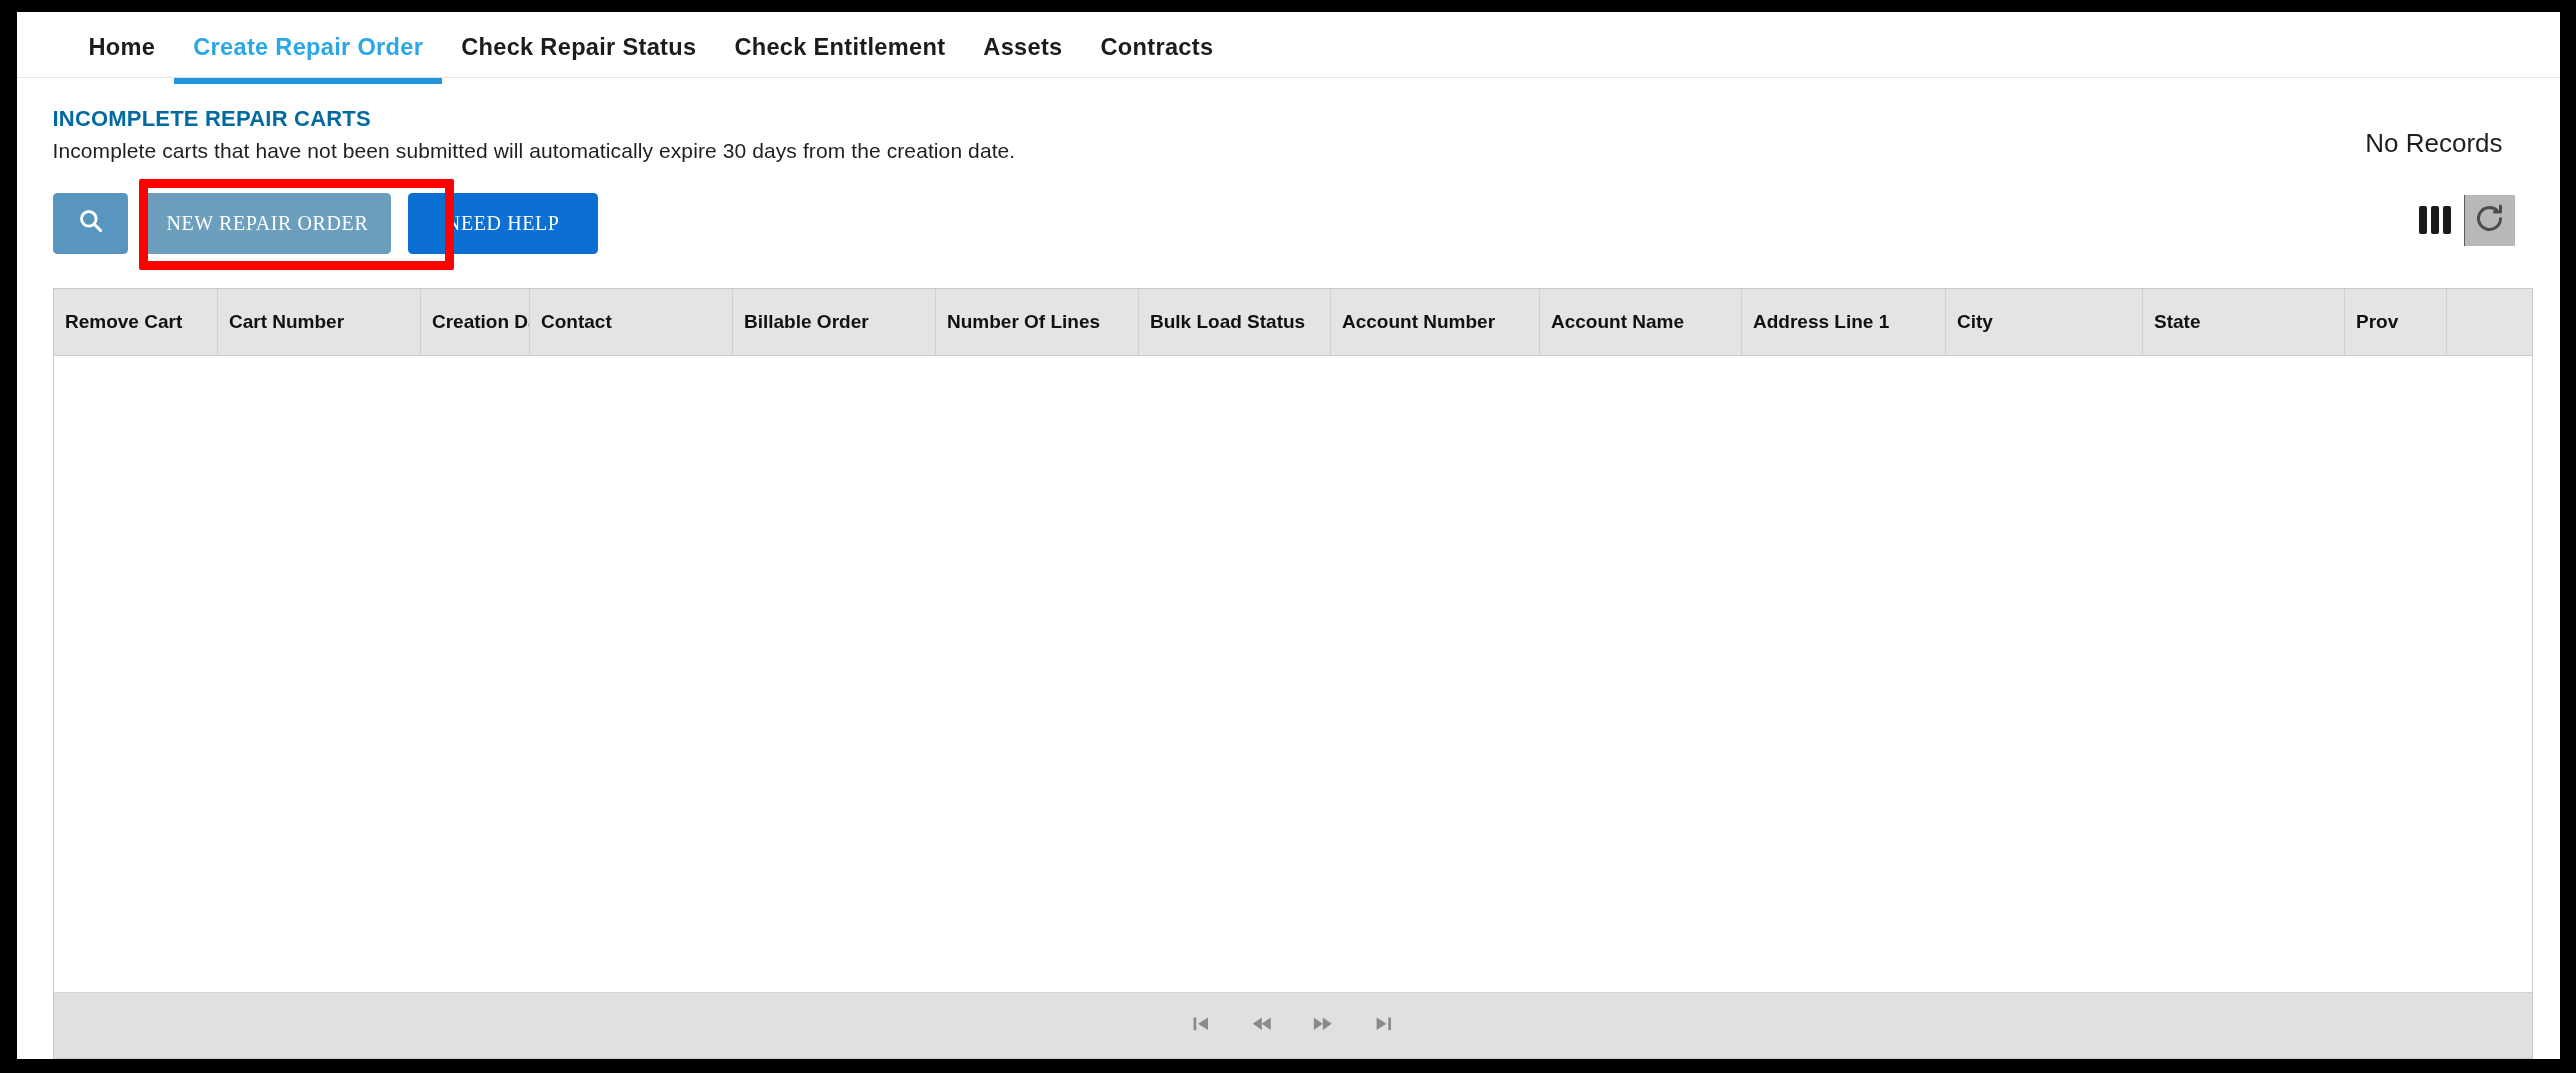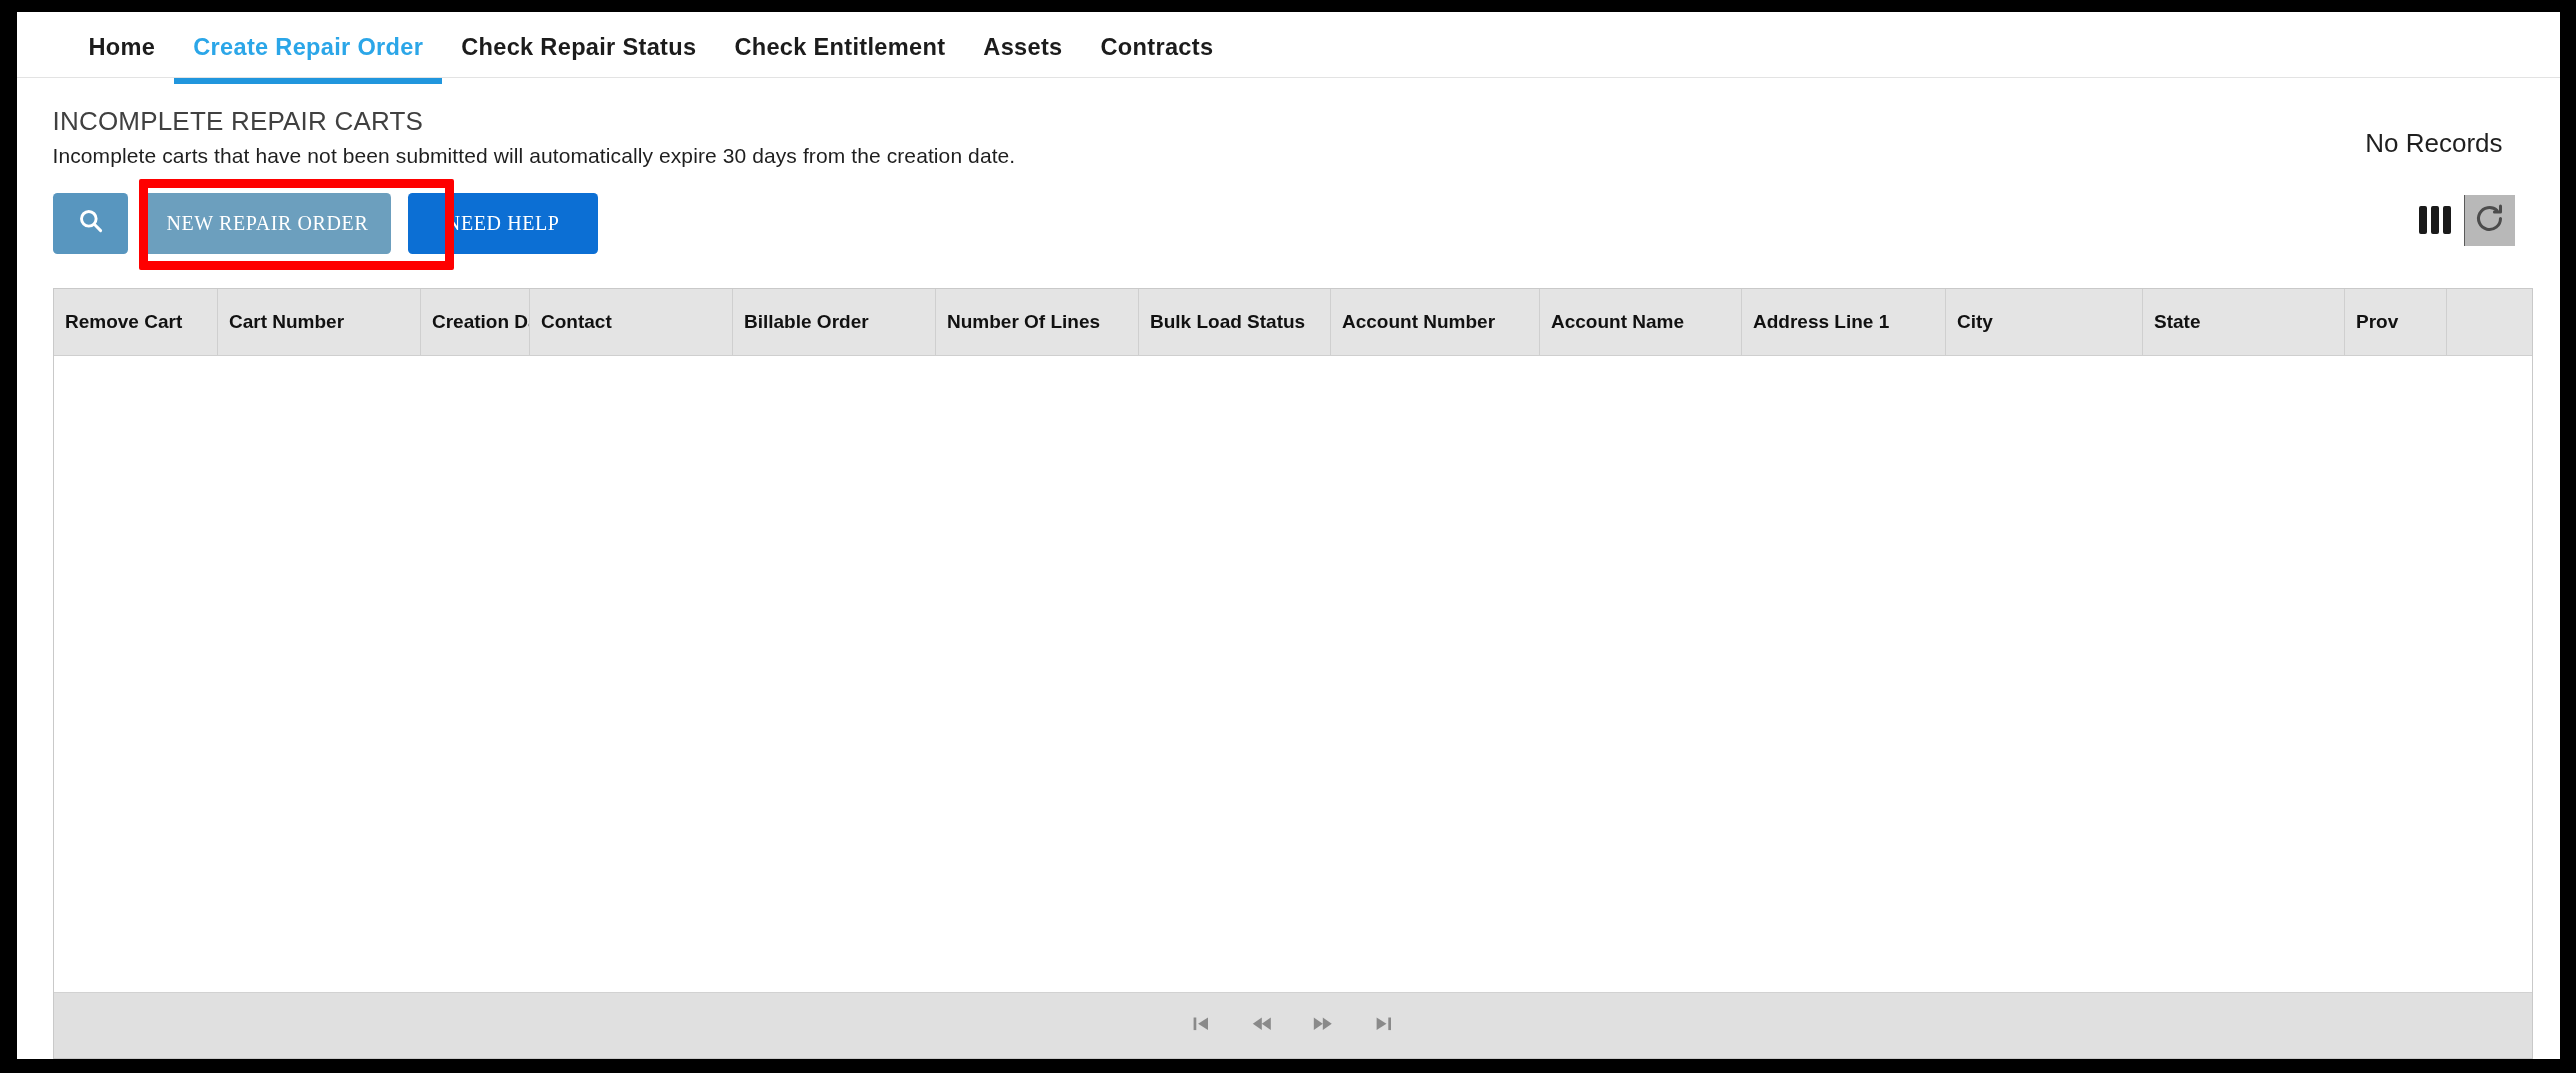--- a/index.html
+++ b/index.html
@@ -71,23 +71,23 @@
 
   
   #page-heading {
     position: absolute;
     left: 36px;
     top: 94px;
     width: 1910px;
   }
 
   #page-title {
-    font-size: 26px;
-    font-weight: normal;
-    color: #404040;
+    font-size: 22px;
+    font-weight: bold;
+    color: #0369a1;
     letter-spacing: 0.2px;
   }
 
   #page-subtitle {
     margin-top: 7.6px;
     font-size: 21px;
     color: #1f1f1f;
     letter-spacing: 0.1px;
   }
 

